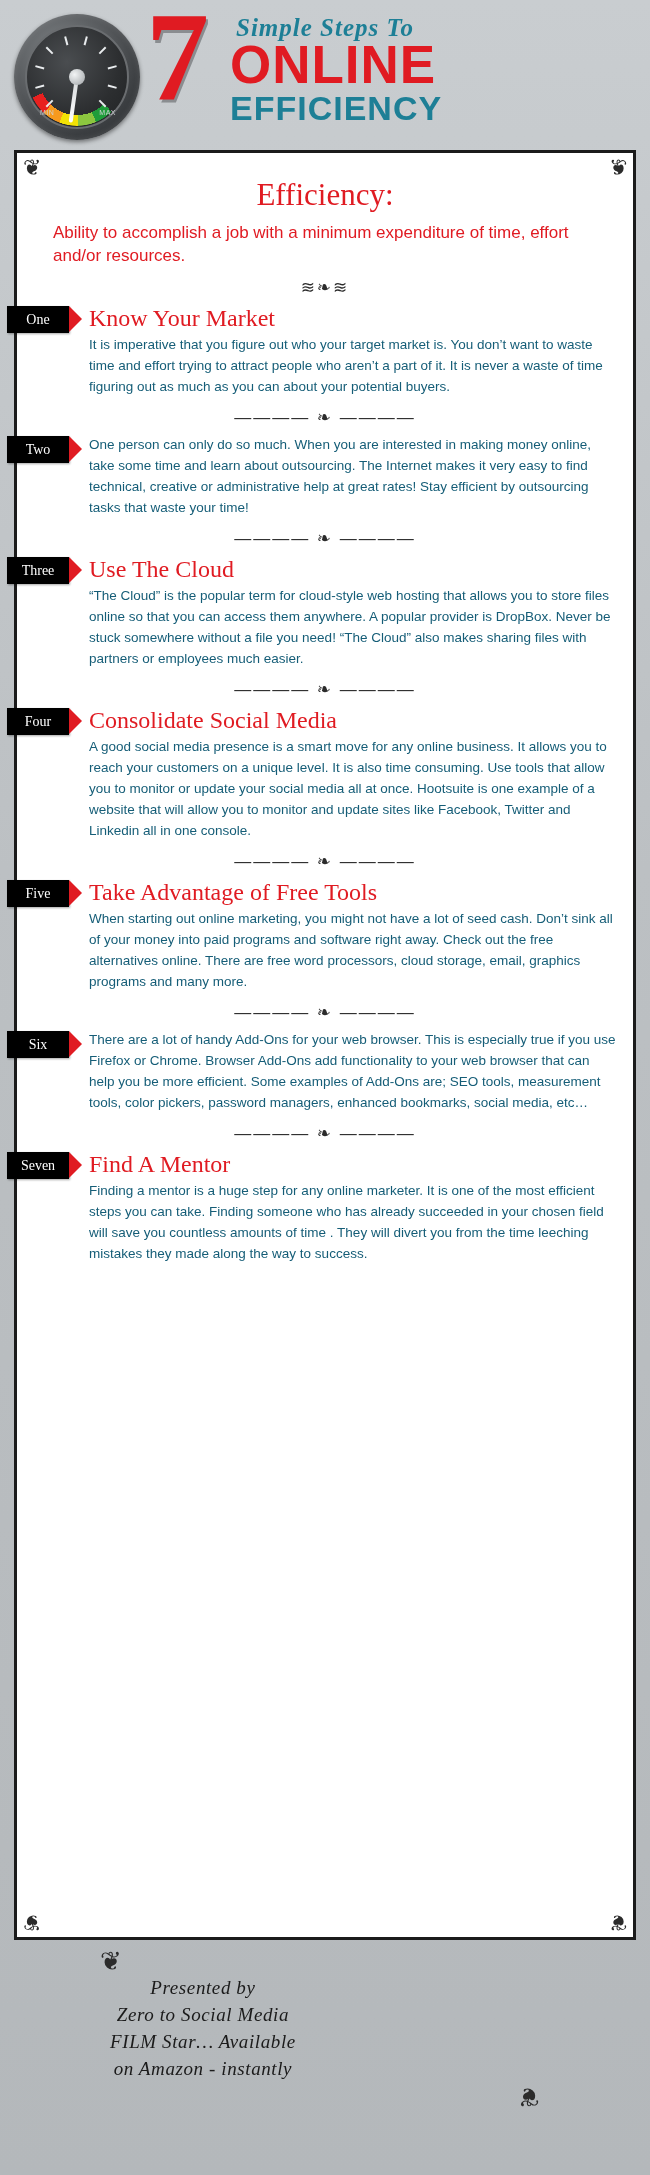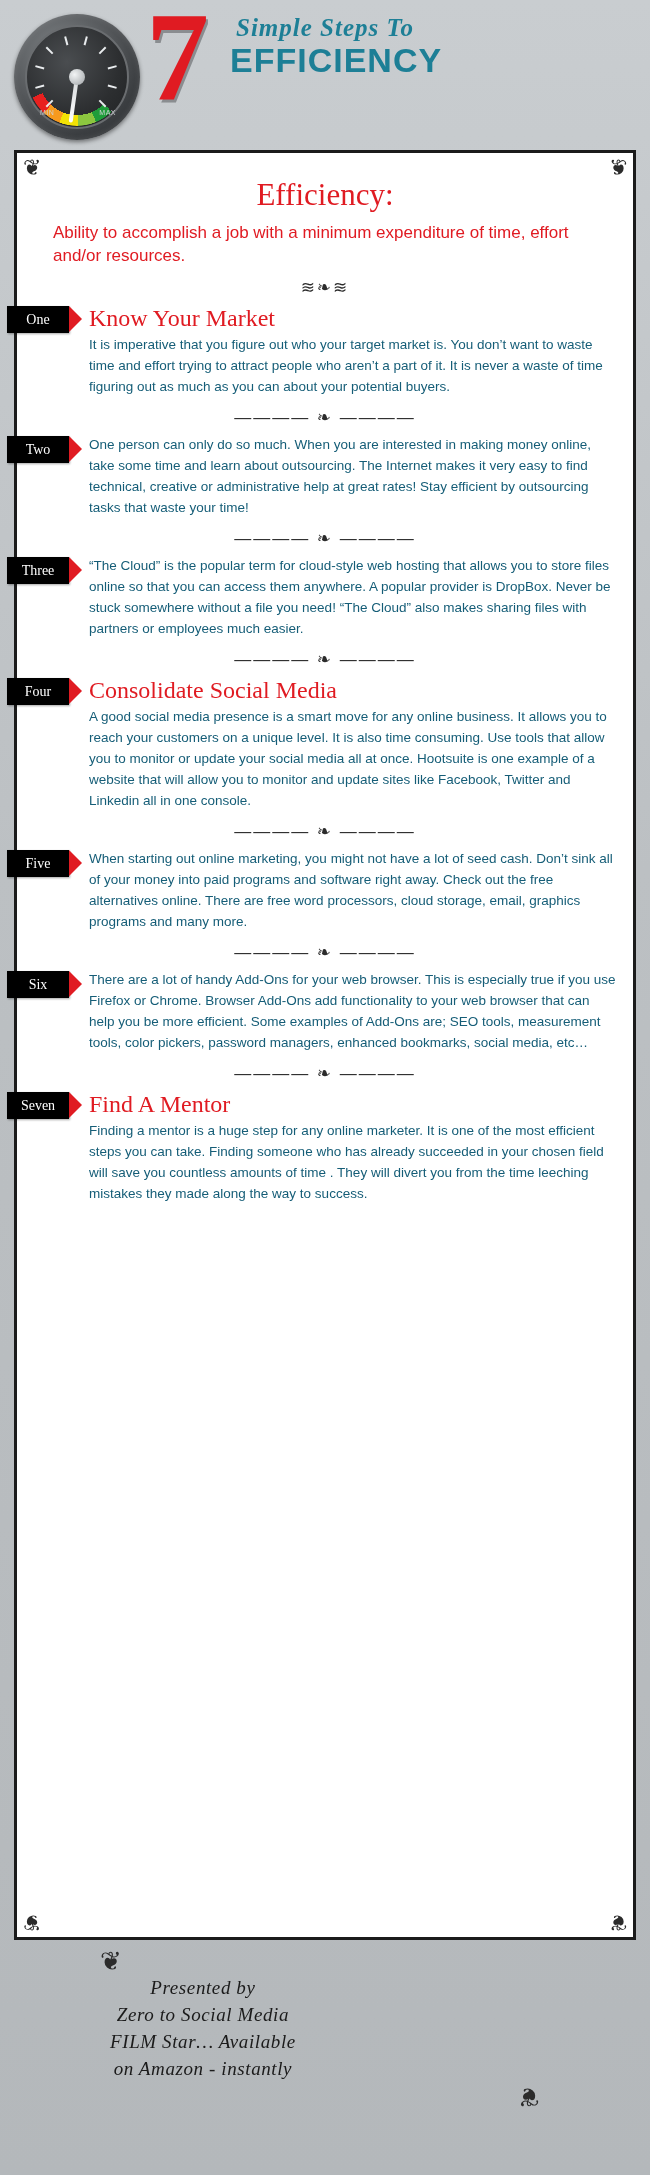--- a/index.html
+++ b/index.html
@@ -230,20 +230,21 @@
       <div class="needle"></div>
       <div class="hub"></div>
       <div class="lbl min">MIN</div>
       <div class="lbl max">MAX</div>
     </div>
 
     <div class="titleblock">
       <div class="seven">7</div>
       <div class="title-lines">
         <div class="t-simple">Simple  Steps  To</div>
+        <div class="t-online">ONLINE</div>
         <div class="t-eff">EFFICIENCY</div>
       </div>
     </div>
   </div>
 
   <div class="card">
     <div class="corner tl">❦</div>
     <div class="corner tr">❦</div>
     <div class="corner bl">❦</div>
     <div class="corner br">❦</div>
@@ -265,37 +266,39 @@
       <div class="ribbon">Two</div>
       <div class="step-body">
         <p class="step-text">One person can only do so much. When you are interested in making money online, take some time and learn about outsourcing.  The Internet makes it very easy to find technical, creative or administrative help at great rates!  Stay efficient by outsourcing tasks that waste your time!</p>
       </div>
     </div>
     <div class="divider">————  ❧  ————</div>
 
     <div class="step">
       <div class="ribbon">Three</div>
       <div class="step-body">
+        <div class="step-title">Use The Cloud</div>
         <p class="step-text">“The Cloud” is the popular term for cloud-style web hosting that allows you to store files online so that you can access them anywhere.  A popular provider is DropBox. Never be stuck somewhere without a file you need!  “The Cloud” also makes sharing files with partners or employees much easier.</p>
       </div>
     </div>
     <div class="divider">————  ❧  ————</div>
 
     <div class="step">
       <div class="ribbon">Four</div>
       <div class="step-body">
         <div class="step-title">Consolidate Social Media</div>
         <p class="step-text">A good social media presence is a smart move for any online business. It allows you to reach your customers on a unique level. It is also time consuming. Use tools that allow you to monitor or update your social media all at once.  Hootsuite is one example of a website that will allow you to monitor and update sites like Facebook, Twitter and Linkedin all in one console.</p>
       </div>
     </div>
     <div class="divider">————  ❧  ————</div>
 
     <div class="step">
       <div class="ribbon">Five</div>
       <div class="step-body">
+        <div class="step-title">Take Advantage of Free Tools</div>
         <p class="step-text">When starting out online marketing, you might not have a lot of seed cash.  Don’t sink all of your money into paid programs and software right away.  Check out the free alternatives online.  There are free word processors, cloud storage, email, graphics programs and many more.</p>
       </div>
     </div>
     <div class="divider">————  ❧  ————</div>
 
     <div class="step">
       <div class="ribbon">Six</div>
       <div class="step-body">
         <p class="step-text">There are a lot of handy Add-Ons for your web browser. This is especially true if you use Firefox or Chrome. Browser Add-Ons add functionality to your web browser that can help you be more efficient. Some examples of Add-Ons are; SEO tools, measurement tools, color pickers, password managers, enhanced bookmarks, social media, etc…</p>
       </div>

